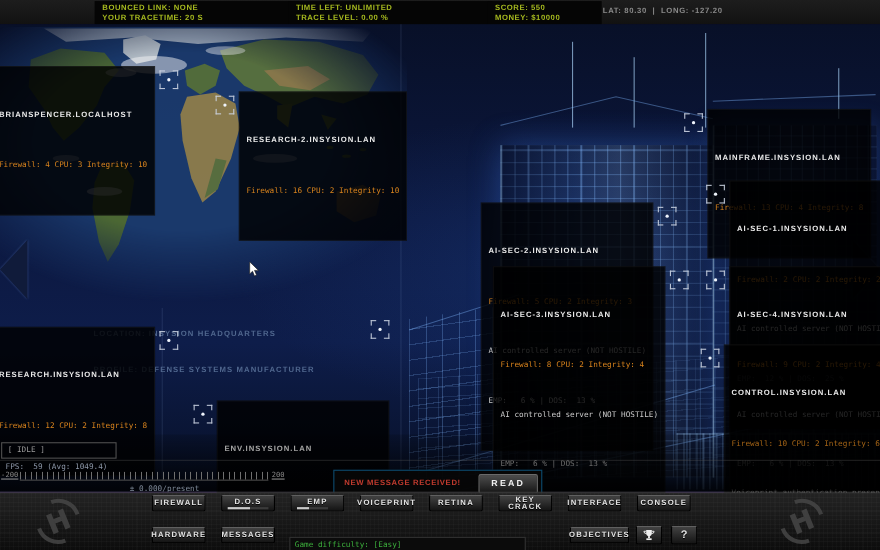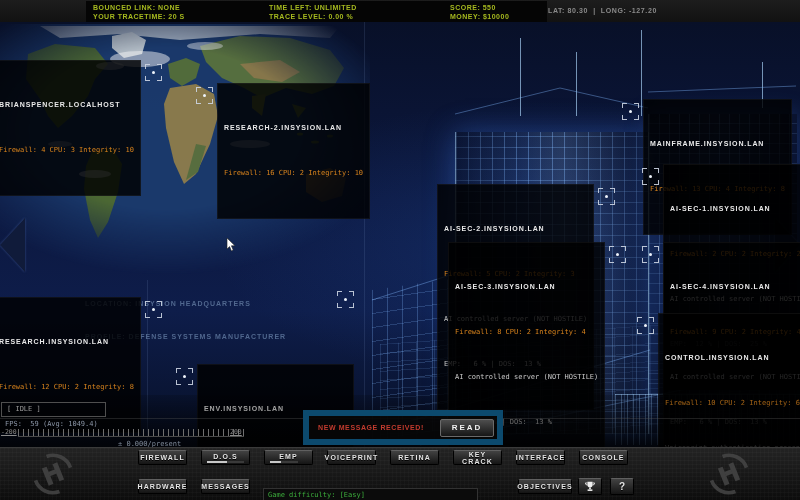--- a/index.html
+++ b/index.html
@@ -98,27 +98,27 @@
     background:linear-gradient(rgba(0,0,0,.15),rgba(0,0,0,.8));}
   #hud-line{position:absolute;left:0;top:418px;width:800px;height:1px;background:rgba(90,90,90,.35);}
   #idle-box{position:absolute;left:1px;top:402px;width:98px;height:13px;border:1px solid #4f4f4f;
     font:7px "DejaVu Sans Mono",monospace;color:#9a9a9a;line-height:12px;padding-left:5px;white-space:pre;}
   #fps{position:absolute;left:5px;top:420px;font:7px "DejaVu Sans Mono",monospace;color:#8c97a8;white-space:pre;}
   #ruler{position:absolute;left:18px;top:429px;width:226px;height:7px;
     background:repeating-linear-gradient(90deg,#6f6f6f 0 1px,transparent 1px 5px);
     border-bottom:1px solid #4a4a4a;}
   .ruler-label{position:absolute;font:6.5px "DejaVu Sans Mono",monospace;color:#8a8a8a;text-decoration:underline;}
   #ruler-min{left:1px;top:428px;}
-  #ruler-max{left:230px;top:428px;}
+  #ruler-max{left:247px;top:428px;}
   #tracking{position:absolute;left:118px;top:440px;font:7px "DejaVu Sans Mono",monospace;color:#7f8a99;white-space:pre;}
   #timer{position:absolute;left:748px;top:448px;font:bold 9px "DejaVu Sans Mono",monospace;
     letter-spacing:1px;color:#a8a8a8;text-decoration:underline;}
 
-  #msg-panel{position:absolute;left:303px;top:410px;width:188px;height:23px;
-    background:rgba(6,6,6,.92);border:6px solid #0c4a6e;}
+  #msg-panel{position:absolute;left:303px;top:427px;width:188px;height:23px;
+    background:rgba(6,6,6,.92);border:1px solid #0c4a6e;}
   #msg-text{position:absolute;left:9px;top:8px;font:bold 7px "Liberation Sans",sans-serif;
     letter-spacing:.6px;color:#c23b2e;white-space:pre;}
   #read-btn{position:absolute;right:3px;top:3px;width:52px;height:16px;
     background:linear-gradient(#4d4d4d,#161616);border:1px solid #6a6a6a;border-radius:2px;
     color:#f0f0f0;font:bold 8px "Liberation Sans",sans-serif;letter-spacing:2px;
     text-align:center;line-height:15px;}
 
   
   #bottombar{position:absolute;left:0;top:447px;width:800px;height:53px;
     background:

